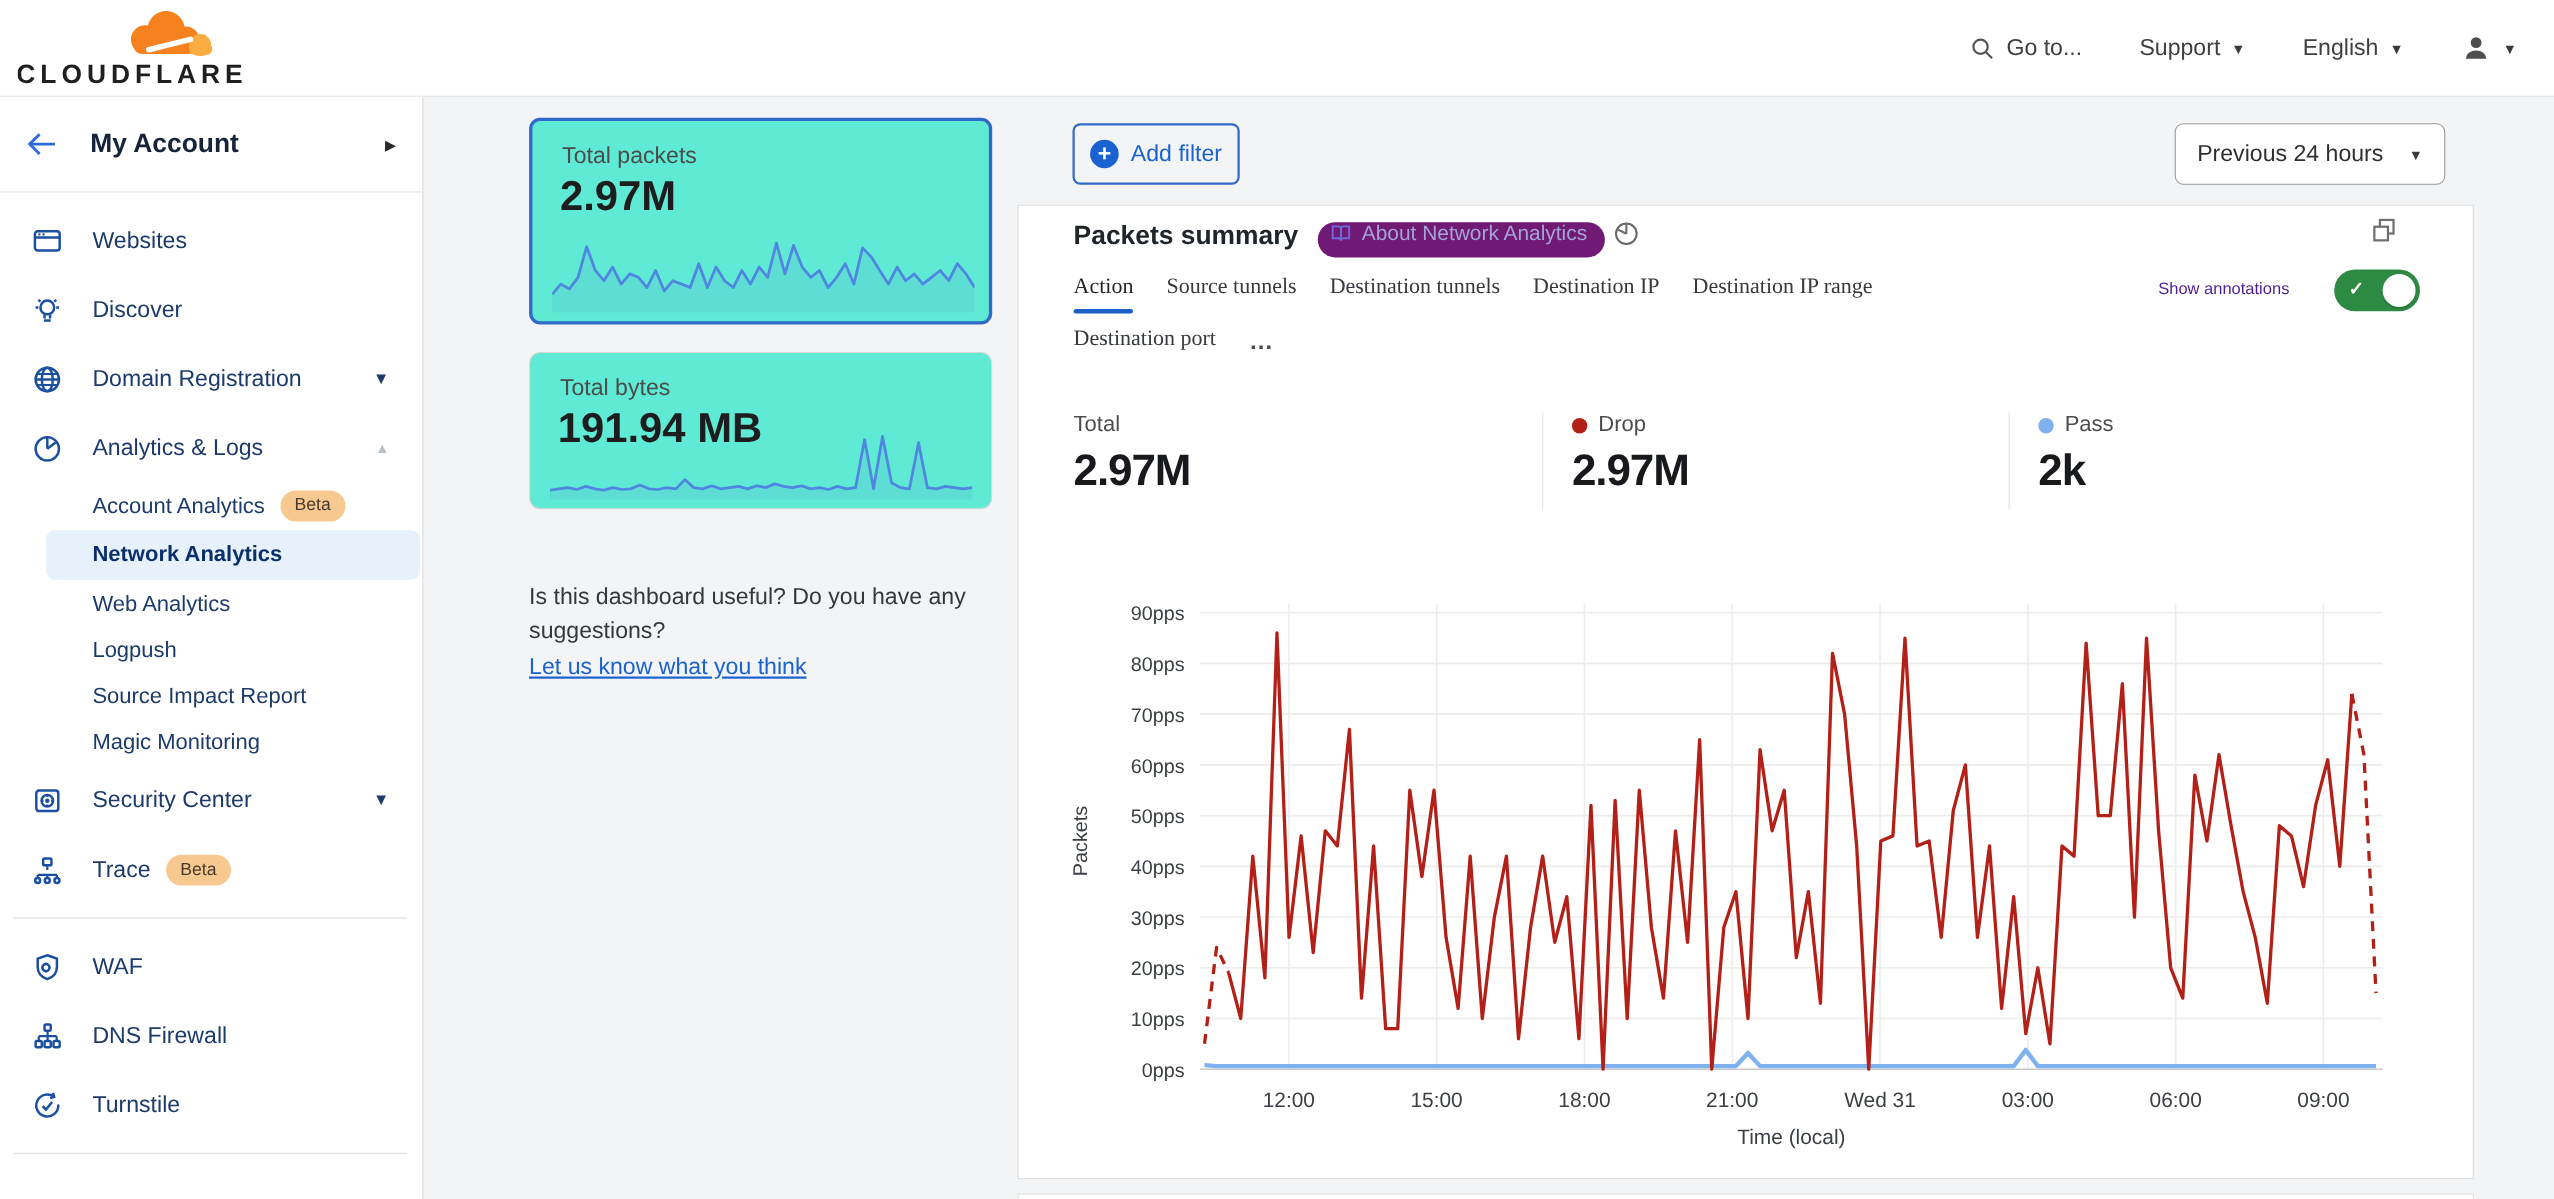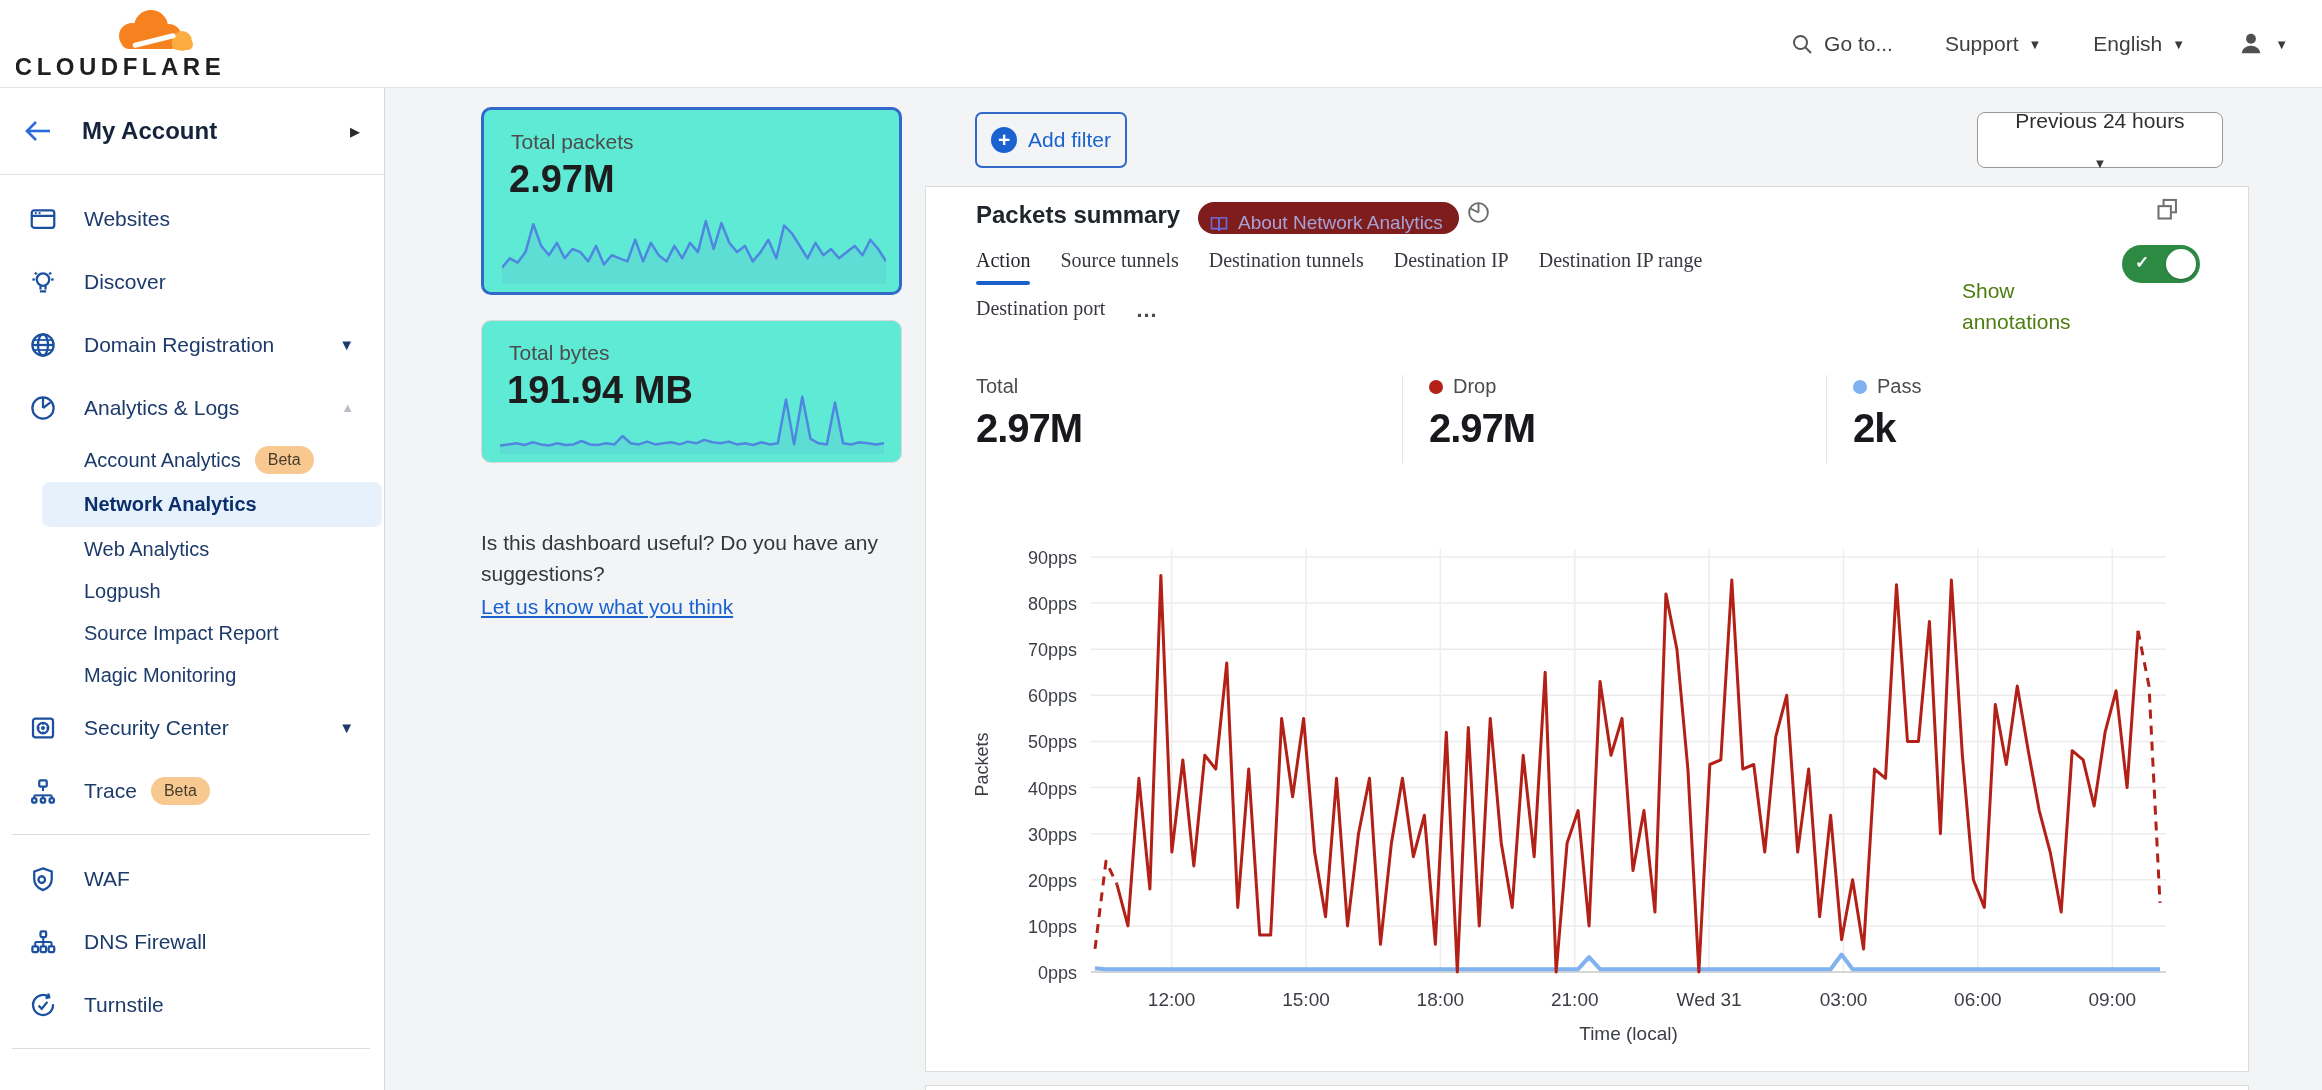--- a/index.html
+++ b/index.html
@@ -37,38 +37,38 @@
   .card .clabel { position:absolute; left:27px; top:20px; font-size:21px; color:#4c4c4c; }
   .card .cvalue { position:absolute; left:25px; top:48px; font-size:38px; font-weight:bold; color:#1d1d1f; }
   .card svg.spark { position:absolute; left:18px; bottom:8px; }
 
   .feedback { position:absolute; left:481px; top:527px; width:480px; font-size:21px; color:#33383d; line-height:31px; }
   .feedback a { color:#1a62cf; text-decoration:underline; display:inline-block; margin-top:2px; cursor:pointer; }
 
   
   .btn-addfilter { position:absolute; left:975px; top:112px; width:152px; height:56px; border:2px solid #3069c9; border-radius:7px; display:flex; align-items:center; justify-content:center; gap:11px; color:#1a62cf; font-size:21px; cursor:pointer; background:transparent; }
   .plus-circle { width:26px; height:26px; border-radius:50%; background:#1a62cf; color:#fff; font-size:21px; line-height:25px; text-align:center; font-weight:bold; }
-  .btn-timerange { position:absolute; left:1977px; top:112px; width:246px; height:56px; background:#fff; border:1px solid #9a9a9a; border-radius:8px; display:flex; align-items:center; justify-content:center; gap:23px; font-size:21px; color:#2f2f2f; cursor:pointer;flex-direction:column; }
+  .btn-timerange { position:absolute; left:1977px; top:112px; width:246px; height:56px; background:#fff; border:1px solid #9a9a9a; border-radius:8px; display:flex; align-items:center; justify-content:center; gap:23px; font-size:21px; color:#2f2f2f; cursor:pointer; }
 
   
   .panel { position:absolute; left:925px; top:186px; width:1324px; height:886px; background:#fff; border:1px solid #dcdcdc; }
   .panel-next { position:absolute; left:925px; top:1085px; width:1324px; height:5px; background:#fff; border:1px solid #dcdcdc; border-bottom:none; }
   .p-title { position:absolute; left:50px; top:14px; font-size:24px; font-weight:bold; color:#20252b; }
-  .p-badge { position:absolute; left:272px; top:15px; height:32px; background:#7f1d1d; border-radius:16px; color:#a5a2d8; font-size:19px; display:flex; align-items:flex-end; gap:9px; padding:0 16px 0 11px; }
+  .p-badge { position:absolute; left:272px; top:15px; height:32px; background:#701a75; border-radius:16px; color:#a5a2d8; font-size:19px; display:flex; align-items:flex-start; gap:9px; padding:0 16px 0 11px; }
   .p-pie { position:absolute; left:540px; top:13px; cursor:pointer; }
   .p-expand { position:absolute; left:1228px; top:9px; cursor:pointer; }
 
   .tabs { position:absolute; left:50px; top:62px; display:flex; gap:30px; font-size:20px; color:#36393f; }
   .tabs.row2 { top:110px; align-items:center; }
   .tab { padding-bottom:13px; position:relative; cursor:pointer;font-family:Liberation Serif, serif; }
   .tab.active { color:#24272c; }
   .tab.active::after { content:""; position:absolute; left:0; right:0; bottom:0; height:4px; background:#1b5fc9; border-radius:2px; }
   .more-dots { font-size:22px; font-weight:bold; color:#4c4c4c; letter-spacing:2px; padding-bottom:10px; cursor:pointer; }
 
-  .show-ann { position:absolute; left:1036px; top:60px; width:140px; font-size:21px; color:#4d7c0f; line-height:31px;margin-top:28px; }
+  .show-ann { position:absolute; left:1036px; top:60px; width:140px; font-size:15px; color:#4c1d95; line-height:31px; }
   .toggle { position:absolute; left:1196px; top:58px; width:78px; height:38px; border-radius:19px; background:#2c8a43; cursor:pointer; }
   .toggle .tick { position:absolute; left:13px; top:7px; color:#fff; font-size:17px; font-weight:bold; }
   .toggle .knob { position:absolute; right:4px; top:4px; width:30px; height:30px; border-radius:50%; background:#fff; box-shadow:0 1px 2px rgba(0,0,0,.25); }
 
   .stats { position:absolute; left:50px; top:188px; display:flex; height:88px; }
   .stat-col { width:426px; }
   .stat-col + .stat-col { border-left:1px solid #e3e3e3; padding-left:26px; width:424px; }
   .stat-col:last-child { width:330px; }
   .stat-lab { display:flex; align-items:center; gap:10px; font-size:20px; color:#4c4c4c; }
   .stat-dot { width:14px; height:14px; border-radius:50%; display:inline-block; }

